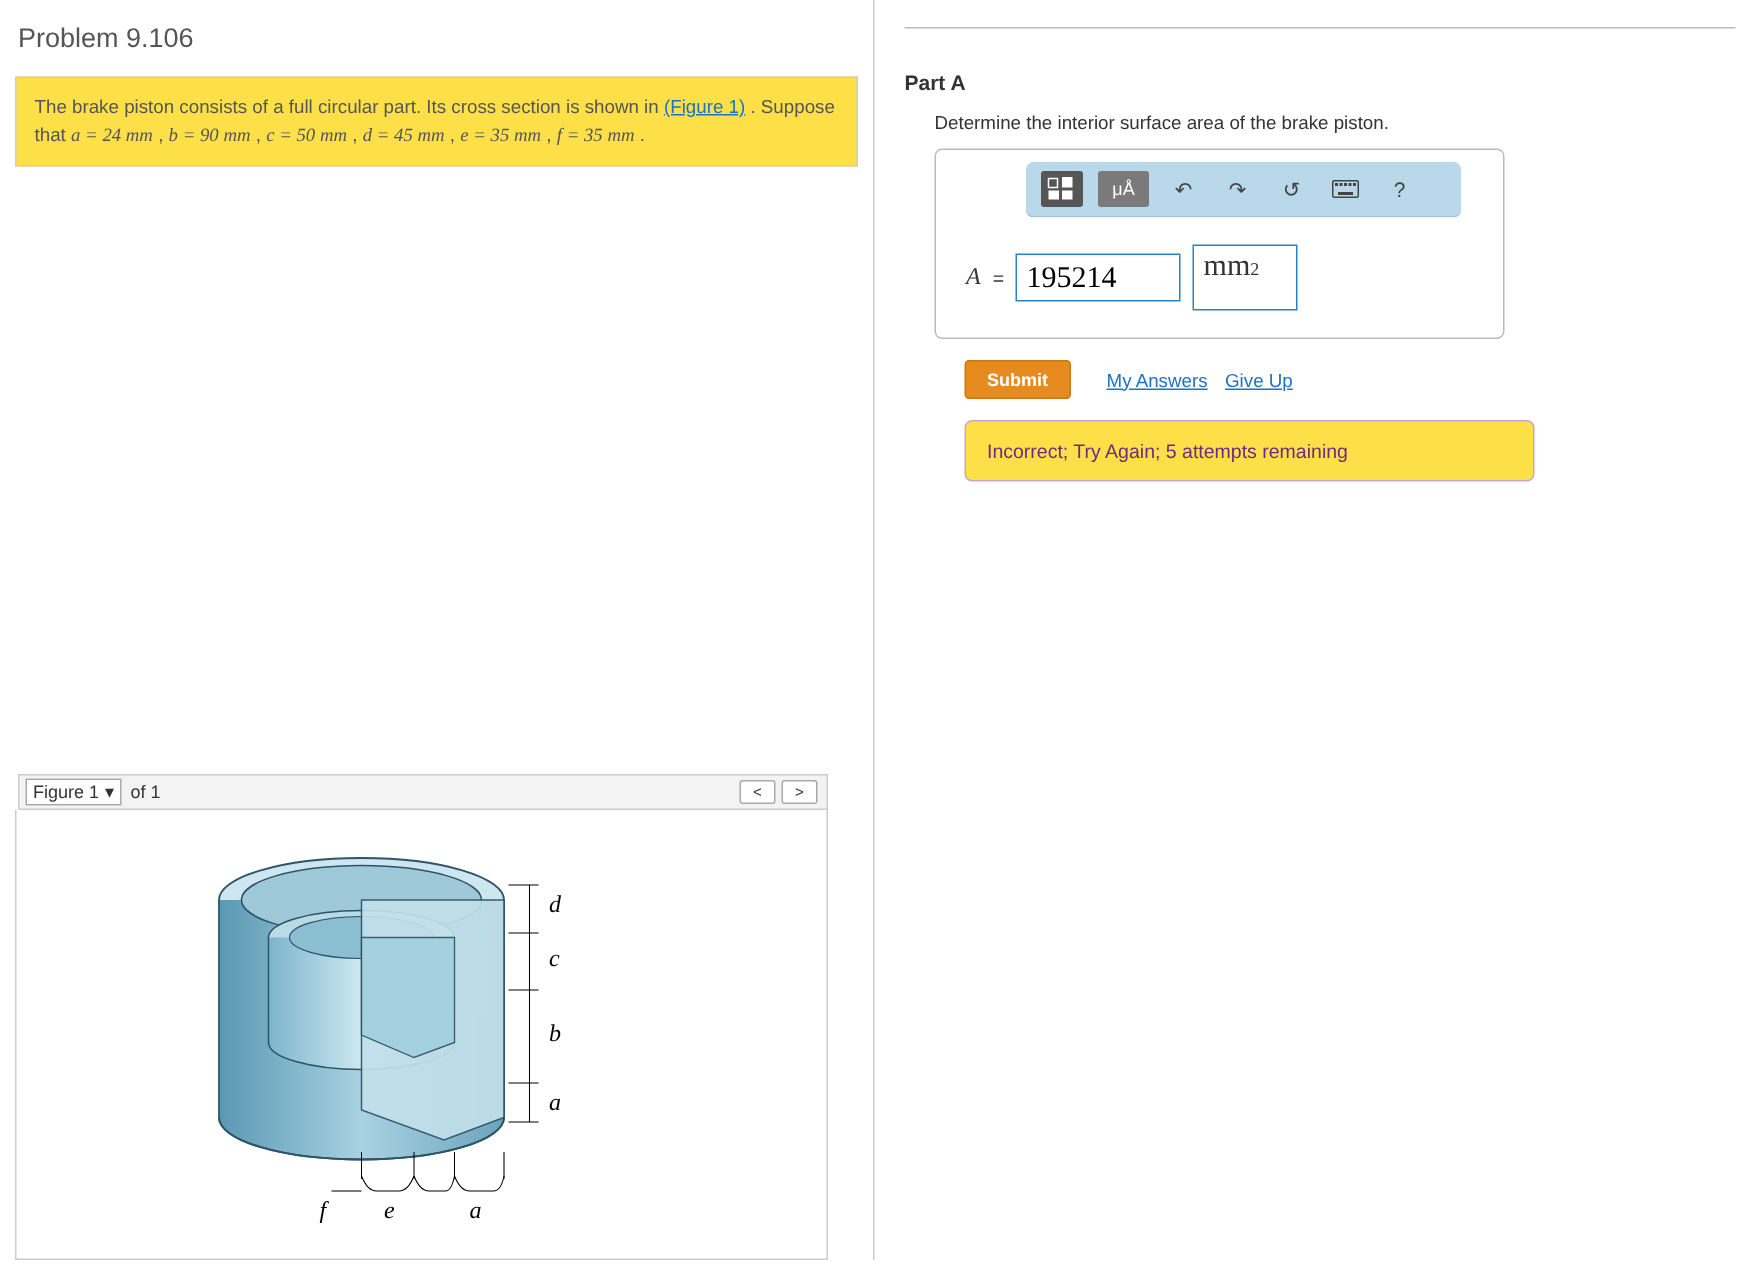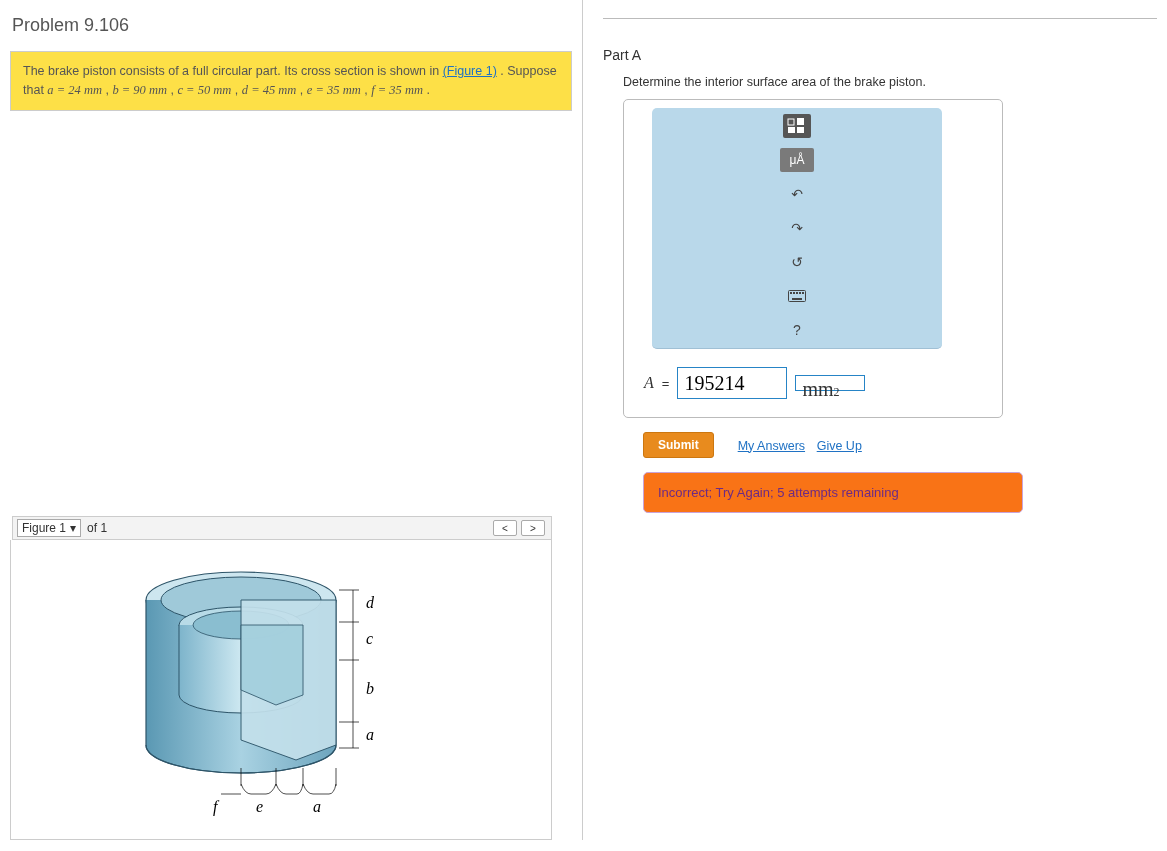--- a/index.html
+++ b/index.html
@@ -5,38 +5,38 @@
   * { box-sizing: border-box; margin: 0; padding: 0; }
   body { font-family: Arial, Helvetica, sans-serif; font-size: 13px; color: #333; background: #fff; width: 1167px; }
   .main { display: flex; }
   .left-col { width: 583px; padding: 10px; border-right: 1px solid #ccc; min-height: 840px; position: relative; }
   .right-col { width: 584px; padding: 10px 10px 10px 20px; }
   .problem-title { font-size: 18px; color: #555; margin: 5px 0 15px 2px; }
   .problem-box { border: 1px solid #ccc; background: #fde047; padding: 10px 12px; font-size: 12.5px; line-height: 1.5; color: #555; }
   .problem-box a { color: #2072c4; text-decoration: underline; }
   .ital { font-style: italic; font-family: 'Times New Roman', serif; }
   .hr { border-top: 1px solid #bbb; margin: 8px 0 14px; }
-  .part-heading { font-weight: normal; font-size: 14px; margin-bottom: 12px; margin-top: 28px; }
+  .part-heading { font-weight: bold; font-size: 14px; margin-bottom: 12px; margin-top: 28px; }
   .part-body { margin-left: 20px; }
   .part-instr { font-size: 12.5px; margin-bottom: 10px; }
   .part-bold { font-size: 12.5px; font-weight: bold; margin-bottom: 14px; }
   .answer-panel { border: 1px solid #bbb; border-radius: 5px; width: 380px; padding: 0; overflow: hidden; }
-  .toolbar { background: #b9d8ea; border-bottom: 1px solid #a0c0d5; padding: 6px 10px; display: flex; align-items: center; gap: 10px; margin: 8px 10px 12px 28px; border-radius: 5px; width: 290px; flex-direction: column; }
+  .toolbar { background: #b9d8ea; border-bottom: 1px solid #a0c0d5; padding: 6px 10px; display: flex; align-items: center; gap: 10px; margin: 8px 10px 12px 60px; border-radius: 5px; width: 290px; }
   .tb-btn { width: 26px; height: 24px; display: inline-flex; align-items: center; justify-content: center; border-radius: 2px; cursor: pointer; font-size: 14px; color: #444; }
   .tb-btn-dark { background: #565656; color: #fff; width: 28px; }
   .tb-btn-gray { background: #7a7a7a; color: #fff; width: 34px; font-size: 12px; }
   .answer-row { display: flex; align-items: center; padding: 6px 10px 18px 20px; gap: 8px; }
   .ans-label { font-style: italic; font-family: 'Times New Roman', serif; font-size: 16px; }
   .ans-input { border: 1px solid #2684c6; height: 32px; font-size: 20px; font-family: 'Times New Roman', serif; padding: 2px 6px; width: 110px; }
-  .ans-units { border: 1px solid #2684c6; height: 16px; font-size: 20px; font-family: 'Times New Roman', serif; padding: 2px 6px; width: 70px; display: inline-flex; align-items: baseline; }
+  .ans-units { border: 1px solid #2684c6; height: 44px; font-size: 20px; font-family: 'Times New Roman', serif; padding: 2px 6px; width: 70px; display: inline-flex; align-items: baseline; }
   .ans-units sup { font-size: 12px; }
   .submit-row { margin: 14px 0 14px 20px; display: flex; align-items: center; gap: 24px; }
   .submit-btn { background: #e88b1e; border: 1px solid #cc7710; color: #fff; font-weight: bold; font-size: 12px; padding: 5px 14px; border-radius: 3px; cursor: pointer; }
   .link-row a { color: #2072c4; text-decoration: underline; font-size: 12.5px; margin-right: 8px; }
-  .feedback-box { border: 1px solid #c9a3d8; background: #f97316; border-radius: 5px; padding: 12px 14px; width: 380px; color: #6d2a85; margin-left: 20px; font-size: 13px; }
+  .feedback-box { border: 1px solid #c9a3d8; background: #fde047; border-radius: 5px; padding: 12px 14px; width: 380px; color: #6d2a85; margin-left: 20px; font-size: 13px; }
   .figure-bar { position: absolute; bottom: 300px; left: 12px; right: 30px; background: #f3f3f3; border: 1px solid #ccc; display: flex; align-items: center; height: 24px; font-size: 12px; }
   .figure-bar .sel { border: 1px solid #aaa; background: #fff; padding: 1px 4px; margin-left: 4px; display:inline-flex; align-items:center; gap:4px;}
   .figure-bar .of { margin-left: 6px; }
   .figure-bar .nav { margin-left: auto; display: flex; gap: 4px; margin-right: 6px; }
   .figure-bar .navbtn { border: 1px solid #aaa; background: #fff; width: 24px; height: 16px; display:inline-flex; align-items:center; justify-content:center; font-size:10px; cursor:pointer; border-radius:2px; }
   .figure-area { position: absolute; bottom: 0; left: 10px; right: 30px; height: 300px; border: 1px solid #ccc; border-top: none; display:flex; align-items:center; justify-content:center; }
   .figure-svg { width: 380px; height: 280px; }
   .kb-icon svg { width: 18px; height: 12px; }
 </style>
 </head>

